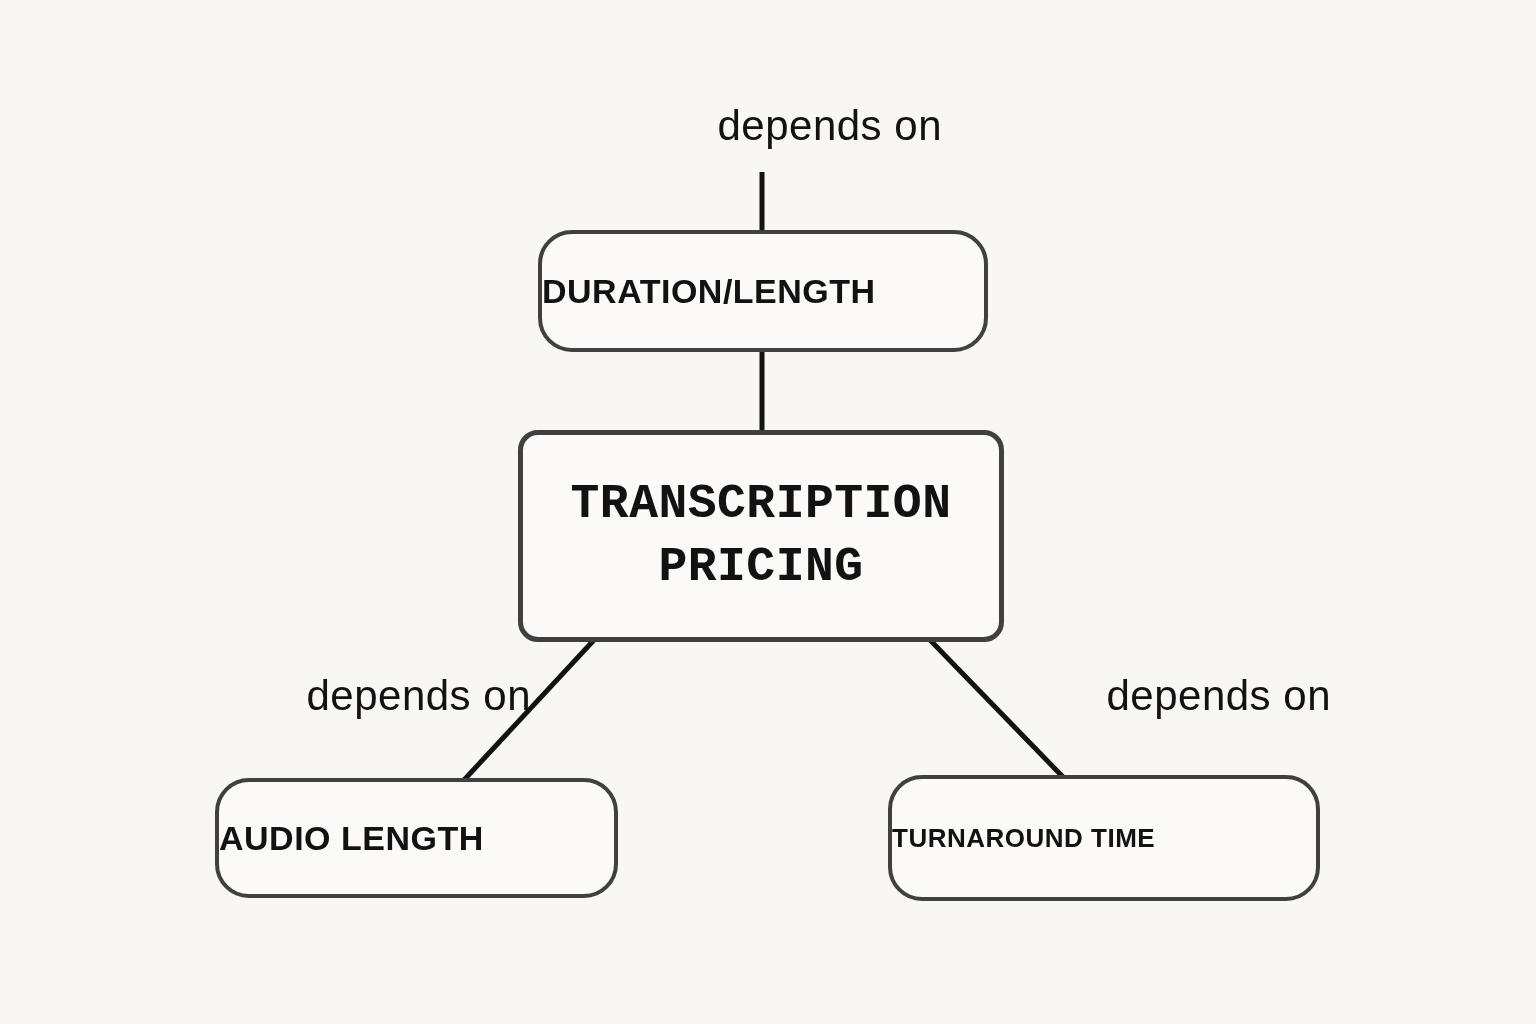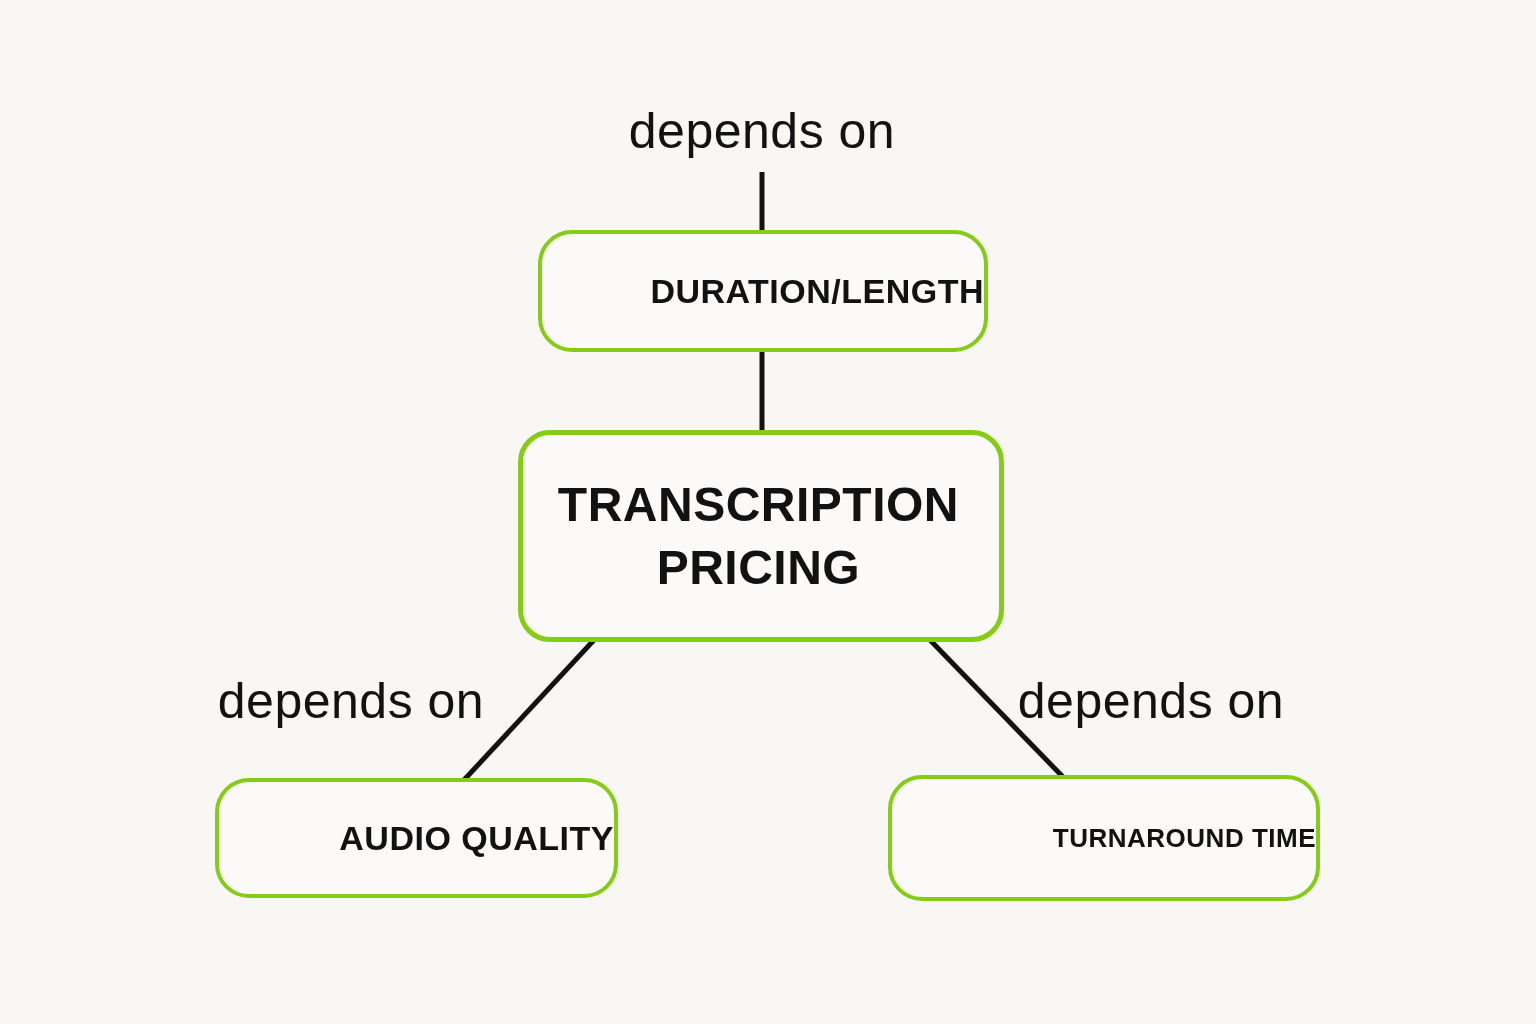--- a/index.html
+++ b/index.html
@@ -18,70 +18,71 @@
   .edges {
     position: absolute;
     left: 0;
     top: 0;
     width: 1536px;
     height: 1024px;
   }
   .node {
     position: absolute;
     box-sizing: border-box;
-    border: 4px solid #84cc16;
+    border: 4px solid #404040;
     border-radius: 34px;
     background: #fbfaf8;
     display: flex;
     align-items: center;
-    justify-content: flex-end;
+    justify-content: flex-start;
     text-align: center;
     font-weight: 600;
     letter-spacing: 0.5px;
   }
   .node-top {
     left: 538px;
     top: 230px;
     width: 450px;
     height: 122px;
     font-size: 34px;
   }
   .node-center {
     left: 518px;
     top: 430px;
     width: 486px;
     height: 212px;
     border-width: 5px;
-    border-radius: 32px;
+    border-radius: 20px;
     font-size: 48px;
     font-weight: 700;
     line-height: 1.32;
     padding: 0 40px;
+    font-family: Liberation Mono, monospace;
   }
   .node-bottom-left {
     left: 215px;
     top: 778px;
     width: 403px;
     height: 120px;
     font-size: 34px;
   }
   .node-bottom-right {
     left: 888px;
     top: 775px;
     width: 432px;
     height: 126px;
     font-size: 26px;
   }
   .edge-label {
     position: absolute;
-    font-size: 50px;
+    font-size: 42px;
     font-weight: 400;
     letter-spacing: 0.5px;
     color: #121212;
-    text-align: center;
+    text-align: right;
     width: 360px;
   }
   .edge-label-top    { left: 582px; top: 102px; }
   .edge-label-left   { left: 171px; top: 672px; }
   .edge-label-right  { left: 971px; top: 672px; }
 </style>
 </head>
 <body>
 
 <div class="canvas">
@@ -101,20 +102,20 @@
 
   <div class="node node-center">
     <span>TRANSCRIPTION PRICING</span>
   </div>
 
   <div class="edge-label edge-label-left">depends on</div>
 
   <div class="edge-label edge-label-right">depends on</div>
 
   <div class="node node-bottom-left">
-    <span>AUDIO QUALITY</span>
+    <span>AUDIO LENGTH</span>
   </div>
 
   <div class="node node-bottom-right">
     <span>TURNAROUND TIME</span>
   </div>
 
 </div>
 
 </body></html>

